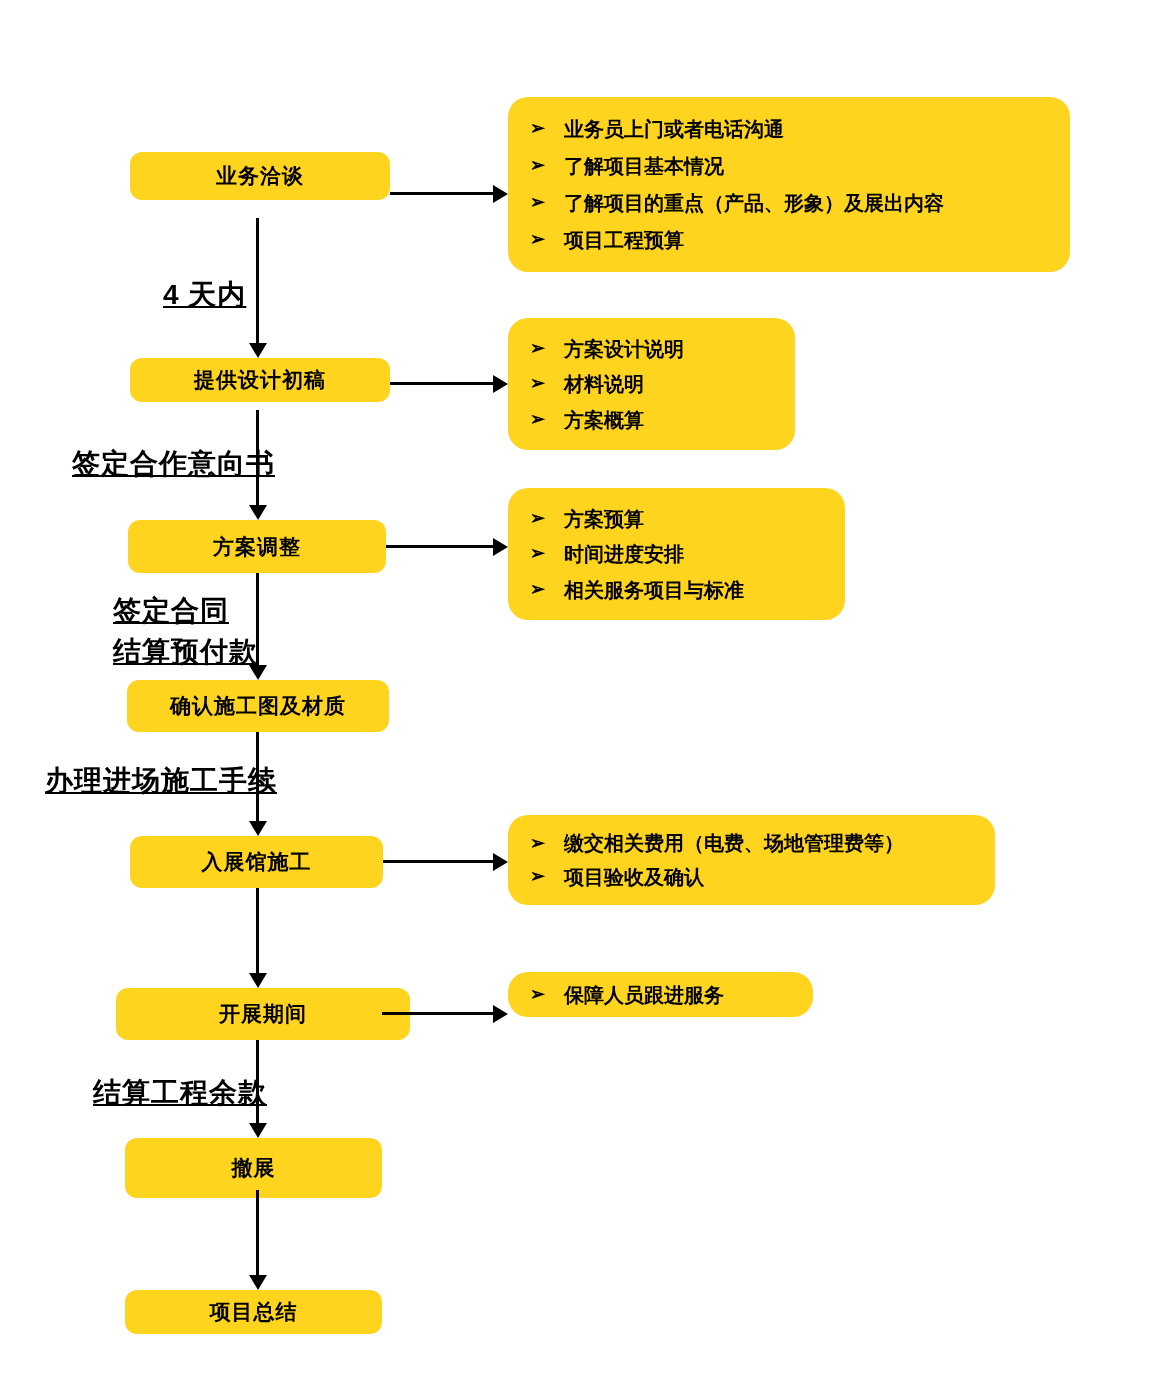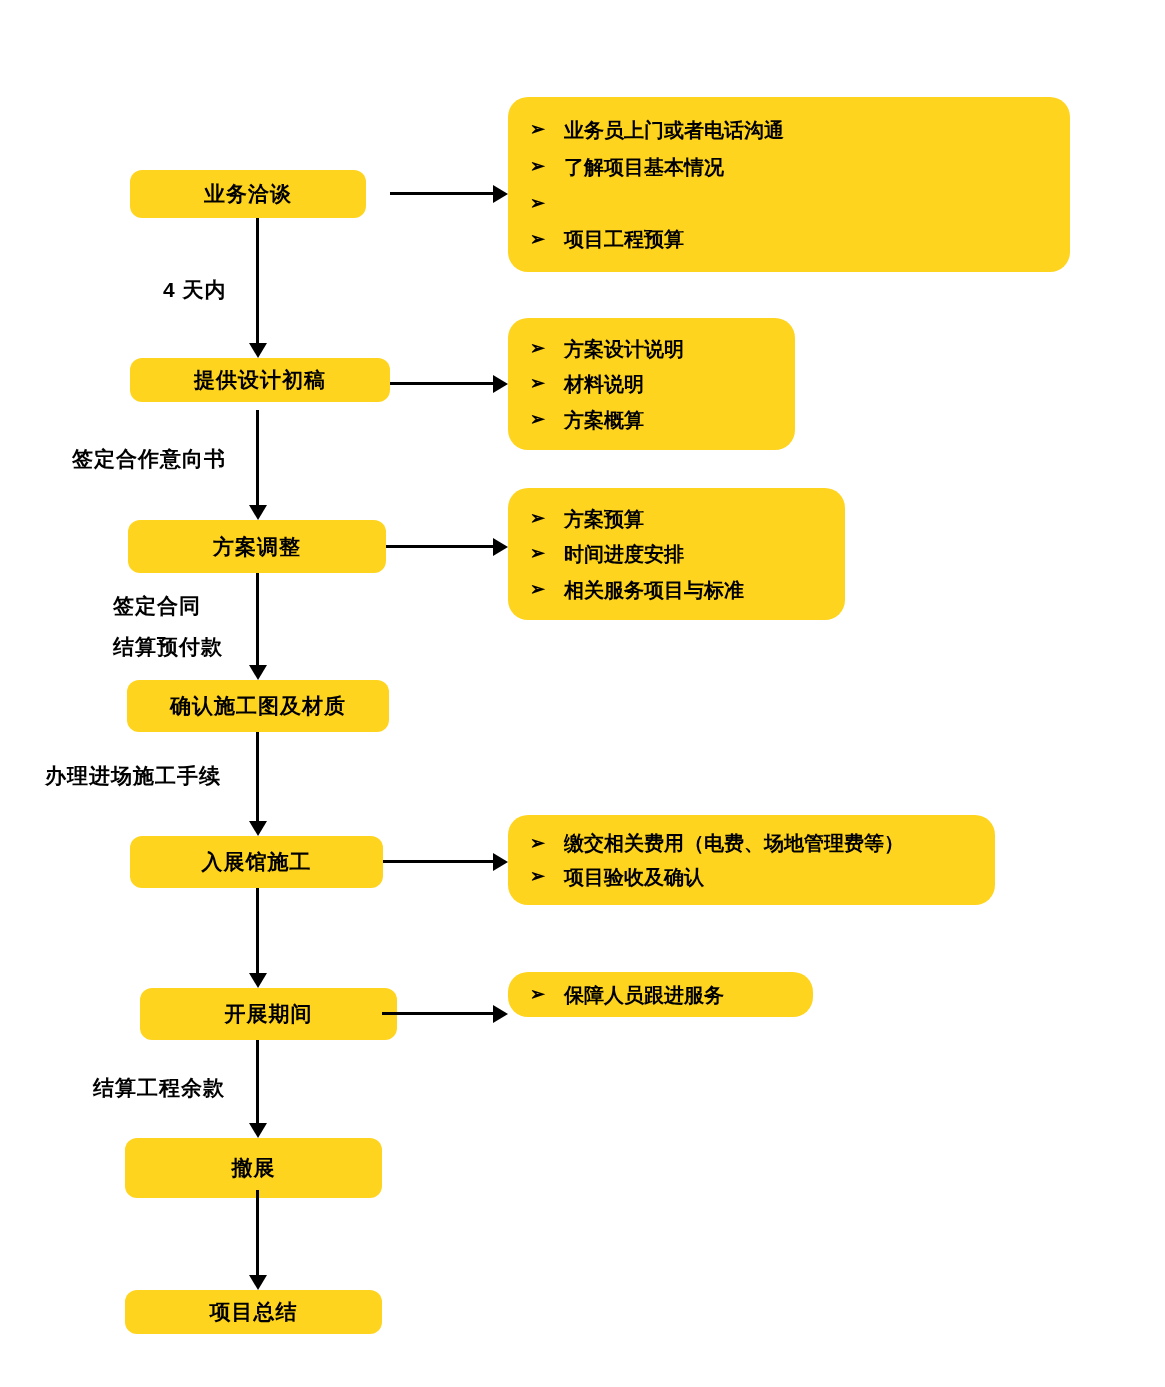--- a/index.html
+++ b/index.html
@@ -42,22 +42,23 @@
   }
   .bullet-glyph{
     width:34px;
     flex:0 0 34px;
     text-align:left;
     padding-left:8px;
     font-size:18px;
   }
   .edge-label{
     position:absolute;
-    font-size:21px;
+    font-size:28px;
     font-weight:bold;
+    text-decoration:underline;
     letter-spacing:1px;
     white-space:nowrap;
   }
   .vline{
     position:absolute;
     width:3px;
     background:#000;
   }
   .varrow{
     position:absolute;
@@ -77,41 +78,41 @@
     border-top:9px solid transparent;
     border-bottom:9px solid transparent;
     border-left:15px solid #000;
   }
 </style>
 </head>
 <body>
 
 <div id="canvas">
 
-  <div class="flow-box" style="left:130px;top:170px;width:236px;height:48px">
+  <div class="flow-box" style="left:130px;top:152px;width:260px;height:48px">
     <span>业务洽谈</span>
   </div>
 
   <div class="flow-box" style="left:130px;top:358px;width:260px;height:44px">
     <span>提供设计初稿</span>
   </div>
 
   <div class="flow-box" style="left:128px;top:520px;width:258px;height:53px">
     <span>方案调整</span>
   </div>
 
   <div class="flow-box" style="left:127px;top:680px;width:262px;height:52px">
     <span>确认施工图及材质</span>
   </div>
 
   <div class="flow-box" style="left:130px;top:836px;width:253px;height:52px">
     <span>入展馆施工</span>
   </div>
 
-  <div class="flow-box" style="left:140px;top:988px;width:257px;height:52px">
+  <div class="flow-box" style="left:116px;top:988px;width:294px;height:52px">
     <span>开展期间</span>
   </div>
 
   <div class="flow-box" style="left:125px;top:1138px;width:257px;height:60px">
     <span>撤展</span>
   </div>
 
   <div class="flow-box" style="left:125px;top:1290px;width:257px;height:44px">
     <span>项目总结</span>
   </div>
@@ -168,20 +169,21 @@
     <div class="bullet-row">
       <span class="bullet-glyph">➢</span>
       <span>业务员上门或者电话沟通</span>
     </div>
     <div class="bullet-row">
       <span class="bullet-glyph">➢</span>
       <span>了解项目基本情况</span>
     </div>
     <div class="bullet-row">
       <span class="bullet-glyph">➢</span>
+      <span>了解项目的重点（产品、形象）及展出内容</span>
     </div>
     <div class="bullet-row">
       <span class="bullet-glyph">➢</span>
       <span>项目工程预算</span>
     </div>
   </div>
 
   <div class="detail-box" style="left:508px;top:318px;width:287px;height:132px">
     <div class="bullet-row">
       <span class="bullet-glyph">➢</span>

